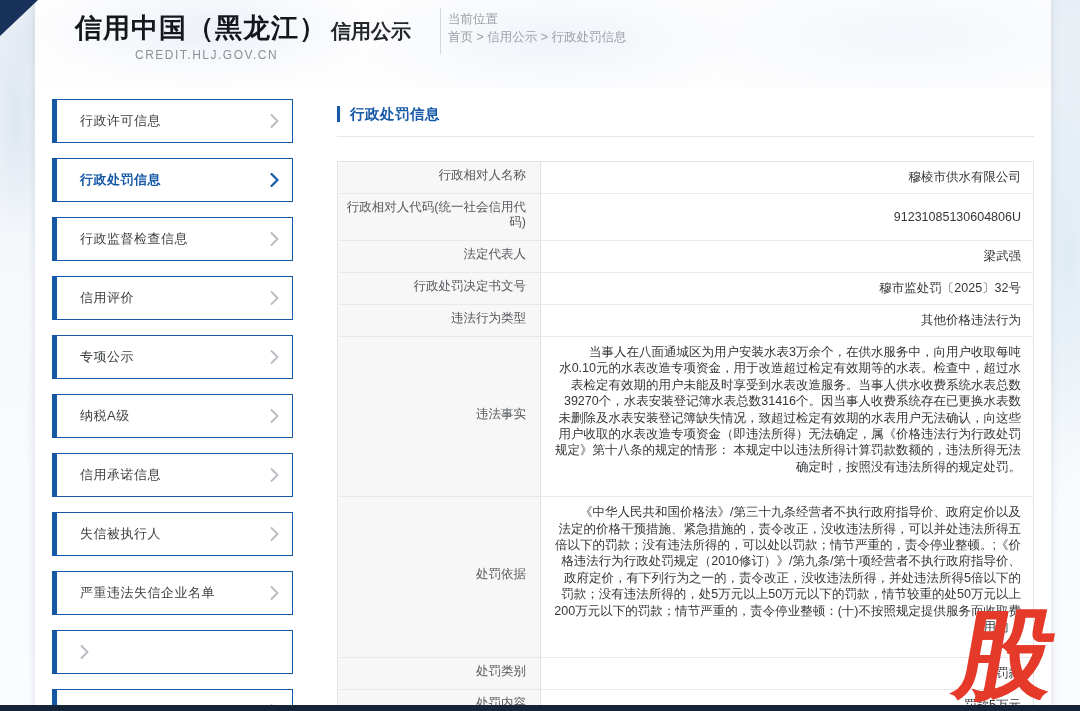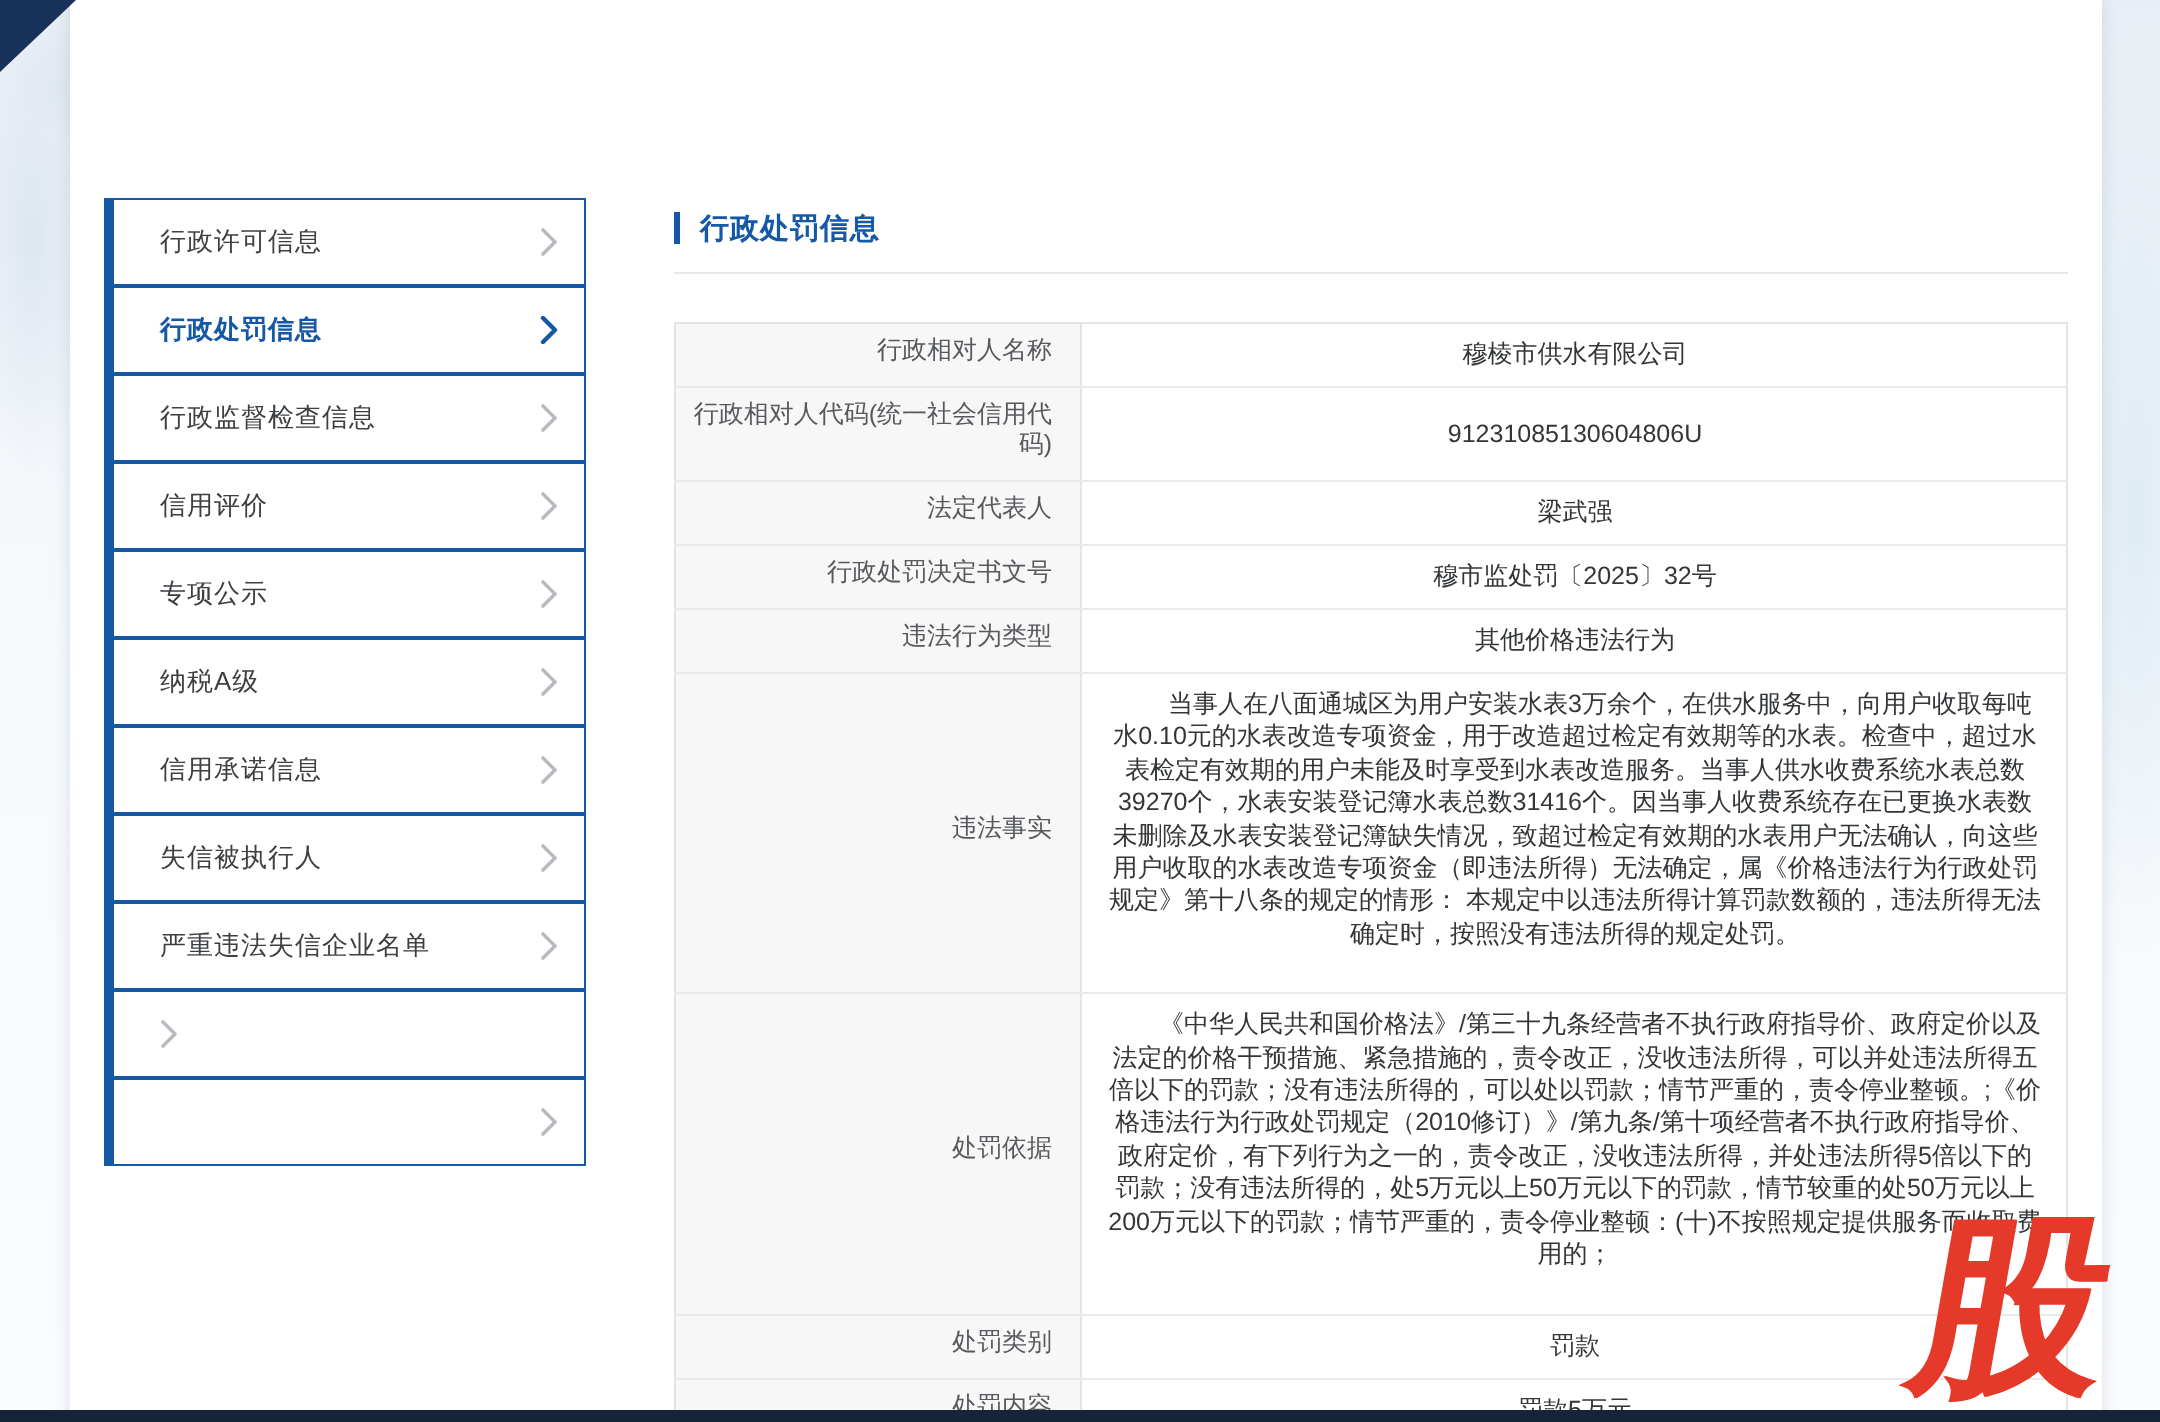--- a/index.html
+++ b/index.html
@@ -38,21 +38,21 @@
     color:#15171c; letter-spacing:1px; }
   .site-domain { position:absolute; left:100px; top:48px; font-size:12px; color:#8d9196;
     letter-spacing:1.5px; }
   .section-title { position:absolute; left:296px; top:18px; font-size:20px; font-weight:bold;
     color:#23262b; }
   .crumb-divider { position:absolute; left:405px; top:8px; width:1px; height:46px; background:#d4d7da; }
   .breadcrumb-wrap { position:absolute; left:413px; top:10px; font-size:12.5px; color:#9aa0a6; line-height:18px; }
 
   
   .sidebar { position:absolute; left:17px; top:99px; width:241px; }
-  .side-item { height:44px; background:#fff;
+  .side-item { height:44px; margin-bottom:15px; background:#fff;
     border:1px solid #1558a6; border-left:5px solid #1558a6;
     display:flex; align-items:center; justify-content:space-between;
     padding:0 13px 0 23px; cursor:pointer; }
   .side-item .side-label { font-size:13px; color:#3d4043; letter-spacing:.5px; white-space:nowrap; }
   .side-item .chev { color:#b8bcc1; display:flex; align-items:center; }
   .side-item.active .side-label { color:#1558a6; font-weight:bold; }
   .side-item.active .chev { color:#1558a6; }
   .side-item.partial { margin-bottom:0; }
 
   
@@ -61,41 +61,51 @@
   .title-bar { width:3px; height:16px; background:#1558a6; margin-right:10px; }
   .page-title { font-size:14.5px; font-weight:bold; color:#1558a6; letter-spacing:.5px; }
   .title-rule { margin-top:13px; height:1px; background:#e7e8ea; width:697px; }
 
   .info-table { margin-top:24px; width:697px; border:1px solid #e3e3e3; border-bottom:none;
     display:table; border-collapse:collapse; font-size:12.5px; }
   .trow { display:table-row; }
   .tlabel { display:table-cell; width:203px; background:#f7f7f7; color:#56595d;
     text-align:right; vertical-align:middle; padding:6px 14px 10px 8px;
     border-bottom:1px solid #e9e9e9; border-right:1px solid #e3e3e3; line-height:15px; }
-  .tvalue { display:table-cell; color:#333639; text-align:center; vertical-align:middle;
+  .tvalue { display:table-cell; color:#333639; text-align:right; vertical-align:middle;
     padding:6px 12px 6px 13px; border-bottom:1px solid #e9e9e9; line-height:15px; }
   .trow.long .tvalue { line-height:16.4px; padding-top:7px; padding-bottom:21px; }
   .trow.long .tvalue { text-indent:2em; }
 
   
   .footer-bar { position:absolute; left:0; top:705px; width:1080px; height:6px;
     background:#16243a; z-index:50; }
   .watermark { position:absolute; left:958px; top:606px; z-index:40; line-height:1;
     font-size:96px; font-weight:bold; color:#e5392a; transform:skewX(-10deg);
     text-shadow:1px 0 0 #e5392a; pointer-events:none; }
 </style>
 </head>
 <body>
 
 <div class="screen">
   <div class="bg-art"></div>
   <div class="corner-triangle"></div>
 
   <div class="container">
 
+    <div class="header">
+      <div class="site-title">信用中国（黑龙江）</div>
+      <div class="site-domain">CREDIT.HLJ.GOV.CN</div>
+      <div class="section-title">信用公示</div>
+      <div class="crumb-divider"></div>
+      <div class="breadcrumb-wrap">
+        <div>当前位置</div>
+        <div>首页 &gt; 信用公示 &gt; 行政处罚信息</div>
+      </div>
+    </div>
 
     <div class="sidebar">
       <div class="side-item">
         <span class="side-label">行政许可信息</span>
         <span class="chev">
             <svg width="9" height="14" viewBox="0 0 9 14">
               <path d="M1.5 1 L7.5 7 L1.5 13" fill="none" stroke="currentColor" stroke-width="1.8" stroke-linecap="round" stroke-linejoin="round"></path>
             </svg>
           </span>
       </div>

